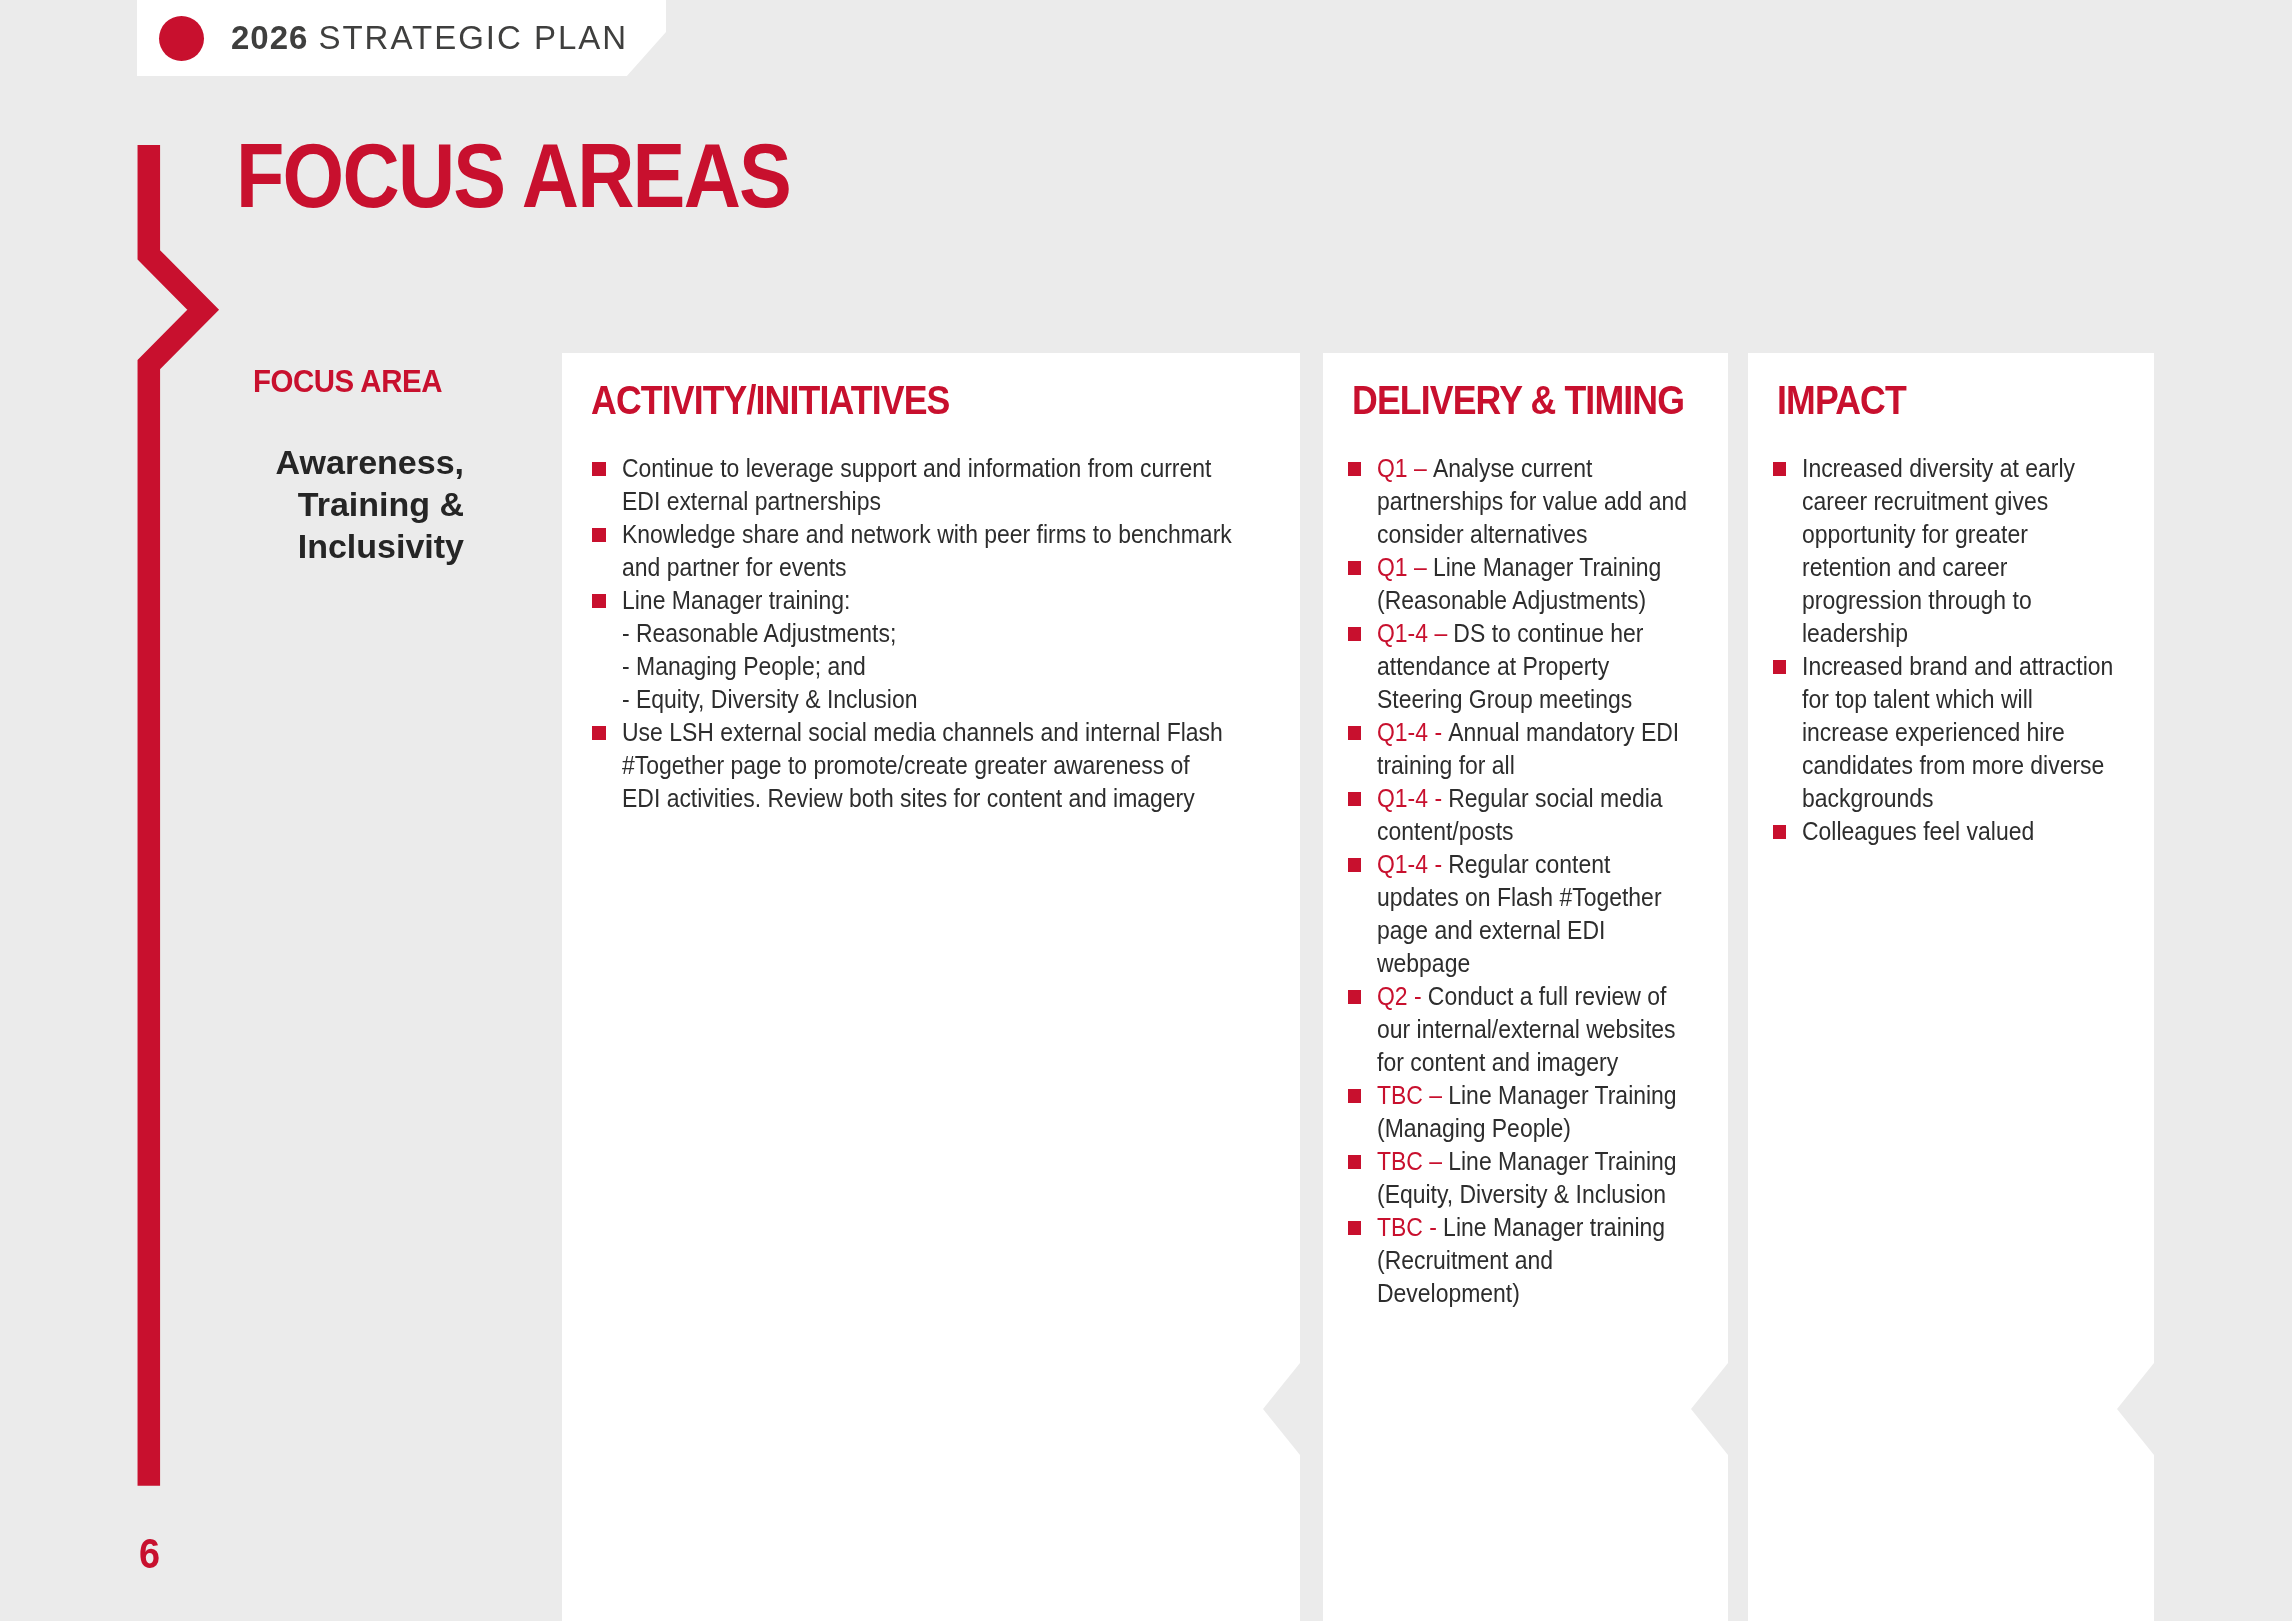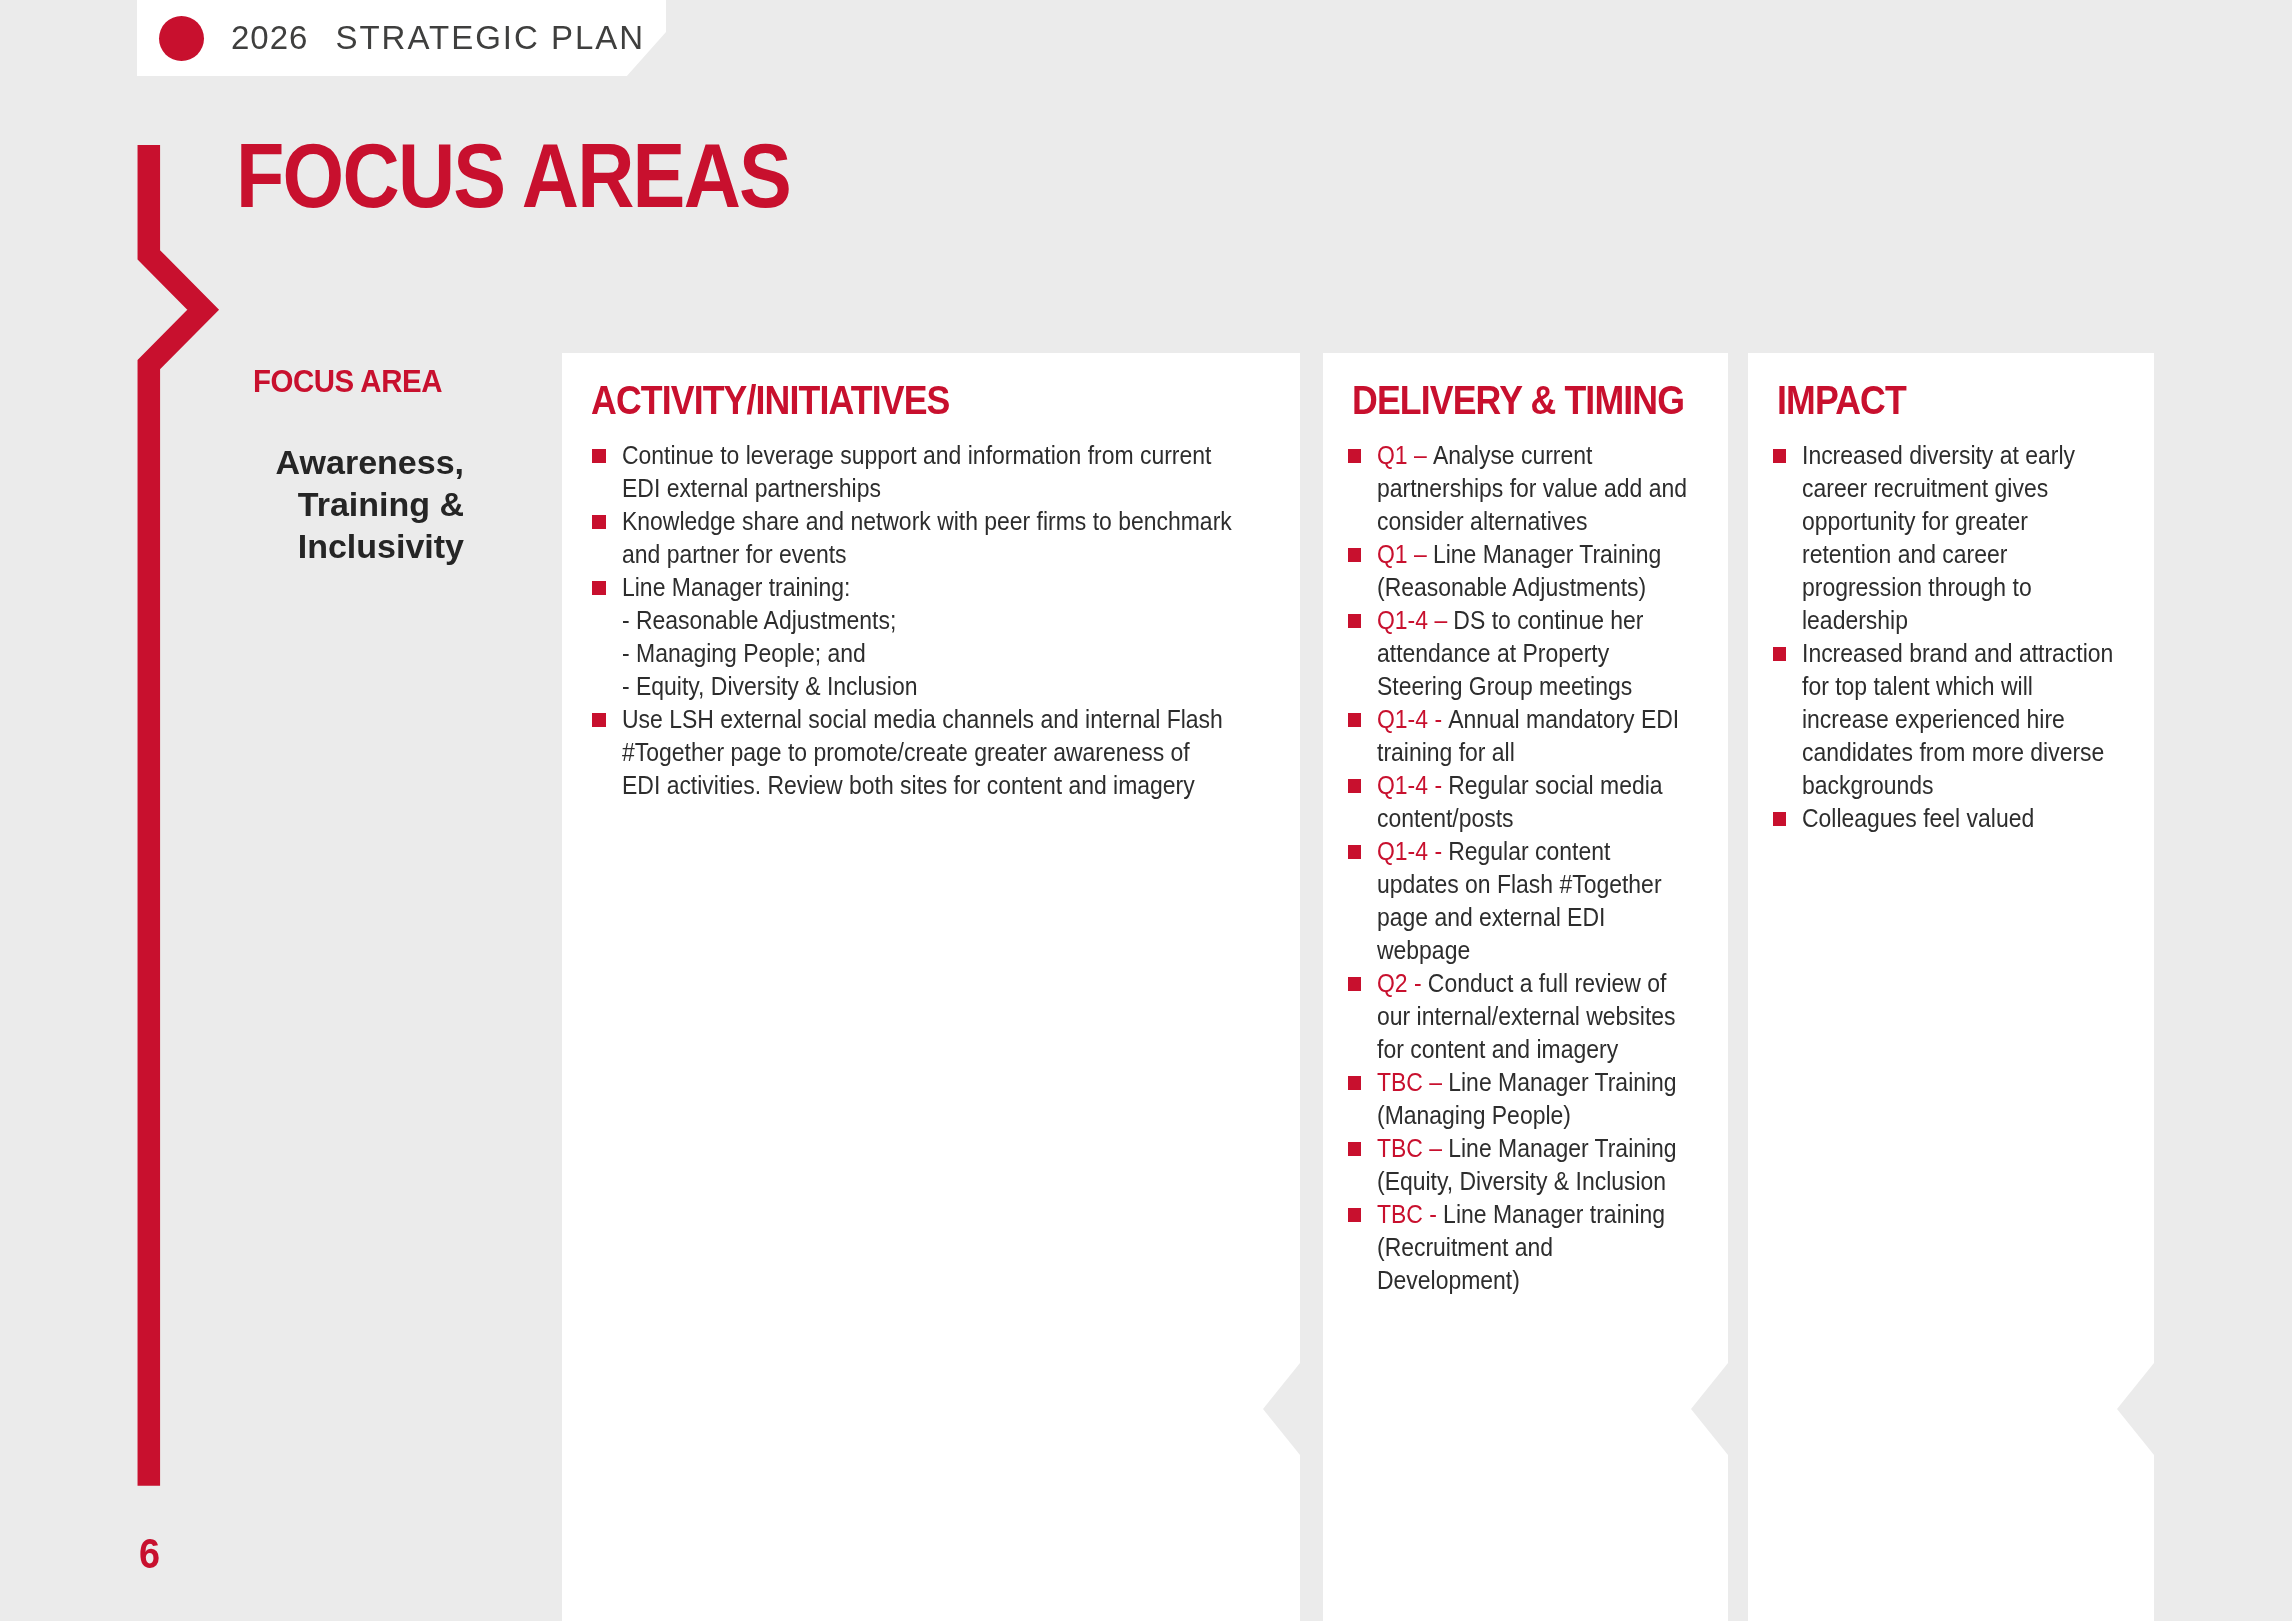--- a/index.html
+++ b/index.html
@@ -12,21 +12,21 @@
     position:absolute;left:137px;top:0;width:529px;height:76px;background:#ffffff;
     clip-path:polygon(0 0,100% 0,100% 42%,92.6% 100%,0 100%);
   }
   .banner .dot{
     position:absolute;left:21.6px;top:15.7px;width:45px;height:45px;border-radius:50%;background:#C8102E;
   }
   .banner-text{
     position:absolute;left:94px;top:0;height:76px;display:flex;align-items:center;
     font-size:33px;color:#3F3F3E;letter-spacing:2px;white-space:nowrap;
   }
-  .banner-text .year{font-weight:normal;margin-right:27px;letter-spacing:1px;}
+  .banner-text .year{font-weight:bold;margin-right:10px;letter-spacing:1px;}
   
   .accent-bar{position:absolute;left:0;top:0;pointer-events:none;}
   
   .page-title{
     position:absolute;left:236px;top:131px;margin:0;
     font-size:90px;font-weight:bold;color:#C8102E;letter-spacing:-2px;line-height:1;
     transform:scaleX(0.88);transform-origin:left top;white-space:nowrap;
   }
   
   .focus-label{
@@ -39,21 +39,21 @@
   }
   
   .card{position:absolute;top:353px;height:1332px;background:#ffffff;overflow:hidden;}
   .card-activity{left:562px;width:738px;}
   .card-delivery{left:1323px;width:405px;}
   .card-impact{left:1748px;width:406px;}
   .card-header{
     margin:27.4px 29px 0 29px;font-size:41px;font-weight:bold;color:#C8102E;line-height:1;
     letter-spacing:-1px;white-space:nowrap;transform:scaleX(0.87);transform-origin:left top;
   }
-  .bullets{margin-top:18px;}
+  .bullets{margin-top:31px;}
   .bullet{display:flex;align-items:flex-start;}
   .card-activity .bullet{padding-left:30px;}
   .card-delivery .bullet,.card-impact .bullet{padding-left:24.5px;}
   .sq{flex:0 0 auto;width:13.7px;height:13.7px;background:#C8102E;margin-top:9.8px;}
   .card-activity .sq{margin-right:16.7px;}
   .card-delivery .sq,.card-impact .sq{margin-right:15.7px;}
   .btext{
     font-size:25.5px;line-height:33px;color:#2D2D2D;
     transform:scaleX(0.9);transform-origin:left top;
   }

